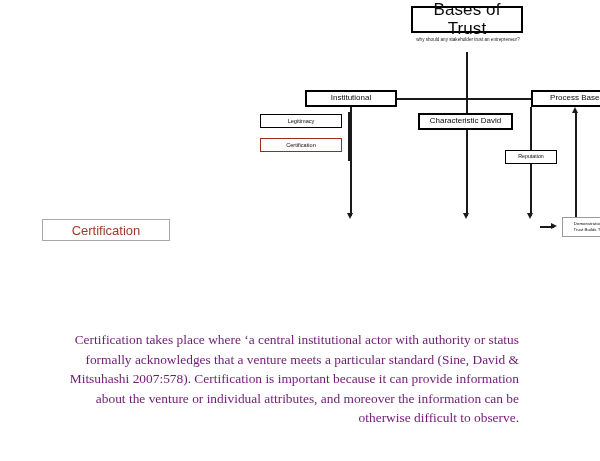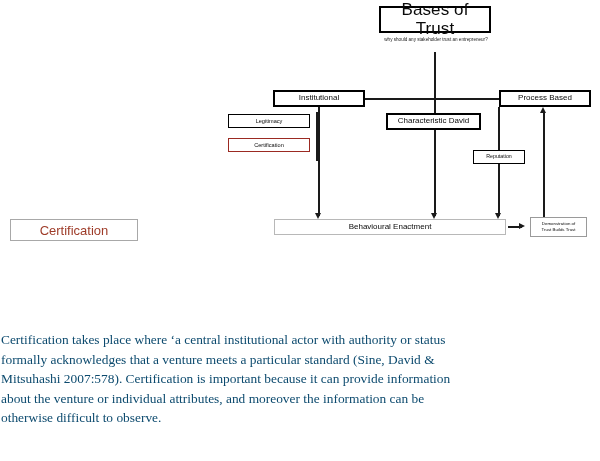--- a/index.html
+++ b/index.html
@@ -13,20 +13,21 @@
     position: relative;
     overflow: hidden;
     font-family: "Liberation Sans", sans-serif;
     -webkit-font-smoothing: antialiased;
   }
 
   .slide {
     position: absolute;
     inset: 0;
     background: #ffffff;
+    margin-left: 32px;
   }
 
   
   .box {
     position: absolute;
     box-sizing: border-box;
     background: #ffffff;
     display: flex;
     align-items: center;
     justify-content: center;
@@ -201,28 +202,28 @@
     align-items: center;
     justify-content: center;
     color: #9e3b28;
     font-size: 13px;
     font-family: "Liberation Sans", sans-serif;
   }
 
   
   #body-paragraph {
     position: absolute;
-    left: 1px;
+    left: 15px;
     top: 317px;
     width: 472px;
     font-family: "Liberation Serif", serif;
     font-size: 13.4px;
     line-height: 1.45;
-    color: #0c4a6e;
-    text-align: left;
+    color: #701a75;
+    text-align: right;
   }
 </style>
 </head>
 <body>
 
 <div class="slide">
 
   <div class="box" id="title-box">Bases of Trust</div>
 
   <div id="subtitle">why should any stakeholder trust an entrepreneur?</div>
@@ -252,21 +253,20 @@
   <div class="box" id="box-institutional">Institutional</div>
 
   <div class="box" id="box-characteristic">Characteristic David</div>
 
   <div class="box" id="box-legitimacy">Legitimacy</div>
 
   <div class="box" id="box-certification-sub">Certification</div>
 
   <div class="box" id="box-reputation">Reputation</div>
 
-  <div class="box" id="box-enactment">Behavioural Enactment</div>
 
   <div class="box" id="box-demonstration">
     <span>Demonstration of</span>
     <span>Trust Builds Trust</span>
   </div>
 
   <div id="label-certification">Certification</div>
 
   <p id="body-paragraph">Certification takes place where ‘a central institutional actor with authority or status formally acknowledges that a venture meets a particular standard (Sine, David &amp; Mitsuhashi 2007:578). Certification is important because it can provide information about the venture or individual attributes, and moreover the information can be otherwise difficult to observe.</p>
 

